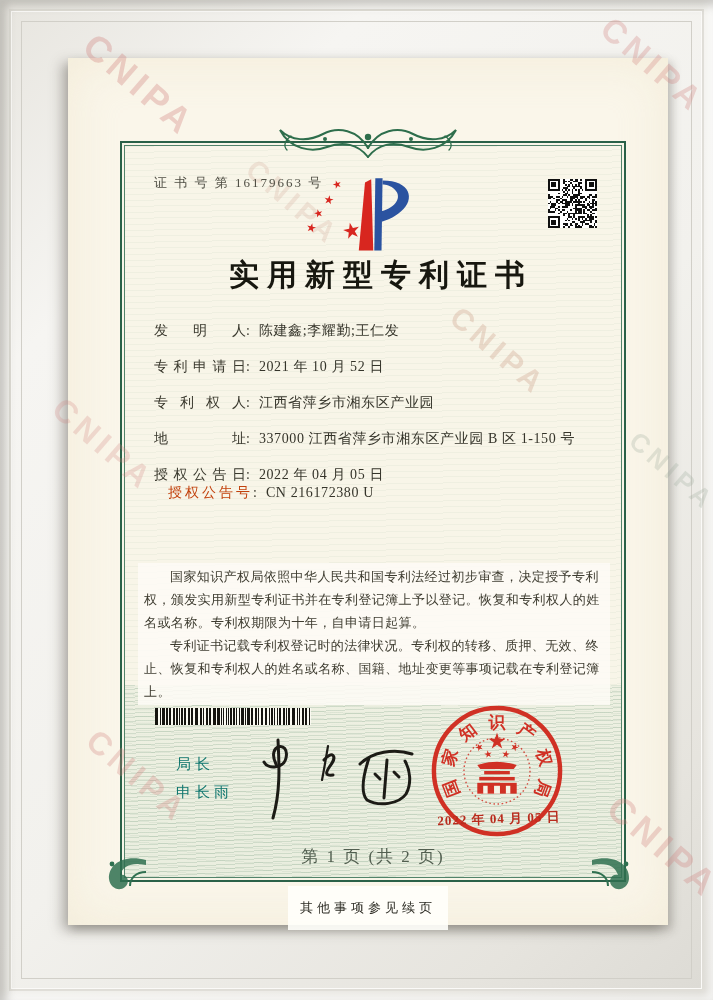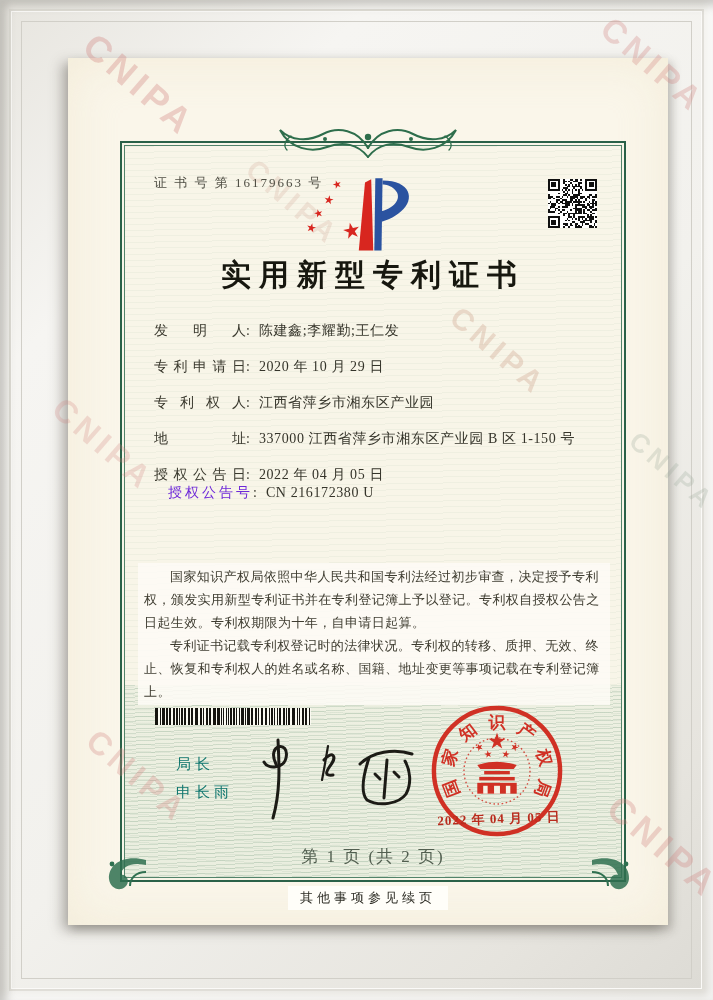--- a/index.html
+++ b/index.html
@@ -43,52 +43,52 @@
   .corner-orn   { position:absolute; z-index:2; }
 
   
   .content { position:absolute; inset:0; z-index:2; color:#3c3b31; }
 
   .cert-no { position:absolute; left:86px; top:116px; font-size:13px; letter-spacing:2px; color:#4f4e44; }
 
   .logo { position:absolute; left:232px; top:110px; width:130px; height:95px; }
   .qr   { position:absolute; left:480px; top:121px; width:49px; height:49px; }
 
-  .title { position:absolute; left:52px; top:197px; width:506px; text-align:center;
+  .title { position:absolute; left:60px; top:197px; width:506px; text-align:center;
            font-size:30px; font-weight:700; letter-spacing:8px; color:#17170f; }
 
   .fields { position:absolute; left:86px; top:264px; width:440px; font-size:14px; }
   .frow  { height:21px; margin-bottom:15px; white-space:nowrap; }
   .frow.tall { margin-bottom:18px; }
   .flabel { display:inline-block; width:92px; text-align:justify; text-align-last:justify; color:#3a392e; }
   .fcolon { display:inline-block; margin-right:9px; color:#3a392e; }
   .fvalue { color:#35342a; letter-spacing:.6px; }
   .frow-double { display:flex;flex-direction:column; }
   .fgroup2 { margin-left:14px; }
-  .fgroup2 .flabel2 { letter-spacing:3px; color:#6d28d9; }
+  .fgroup2 .flabel2 { letter-spacing:3px; color:#c2410c; }
 
   .paras { position:absolute; left:70px; top:505px; width:472px; font-size:13px; line-height:23px;
            color:#3e3c30; background:rgba(253,251,245,.88); padding:2px 6px; }
   .paras p { text-indent:2em; letter-spacing:.4px; }
 
   .barcode { position:absolute; left:87px; top:650px; width:156px; height:17px; background:rgba(253,251,245,.85); }
 
   .director { position:absolute; left:108px; top:697px; font-size:15px; color:#0f766e; }
   .director div { letter-spacing:4px; margin-bottom:9px; }
   .signature { position:absolute; left:168px; top:672px; width:205px; height:100px; }
 
   .seal { position:absolute; left:360px; top:644px; width:138px; height:138px; opacity:.93; }
   .seal-date { position:absolute; left:352px; top:752px; width:158px; text-align:center;
                font-size:13px; font-weight:700; color:#b92b1d; letter-spacing:1px; transform:rotate(-2deg); }
 
   .page-footer { position:absolute; left:52px; top:787px; width:506px; text-align:center;
                  font-size:17px; letter-spacing:2px; color:#525f50; }
   .footnote { position:absolute; left:0; top:828px; width:600px; text-align:center; }
   .footnote span { display:inline-block; font-size:13px; letter-spacing:4px; color:#2d2c24;
-                   background:rgba(255,255,251,.9); padding:3px 12px; }
+                   background:rgba(255,255,251,.9); padding:13px 12px; }
 </style>
 </head>
 <body>
 
 <div class="frame">
   <div class="frame-groove-outer"></div>
   <div class="frame-groove-inner"></div>
 
   <div class="paper">
 
@@ -457,40 +457,40 @@
           <rect x="28" y="28" width="1" height="1" fill="#101010"></rect>
         </svg>
 
       <div class="title">实用新型专利证书</div>
 
       <div class="fields">
         <div class="frow">
           <span class="flabel">发明人</span><span class="fcolon">:</span><span class="fvalue">陈建鑫;李耀勤;王仁发</span>
         </div>
         <div class="frow">
-          <span class="flabel">专利申请日</span><span class="fcolon">:</span><span class="fvalue">2020 年 10 月 29 日</span>
+          <span class="flabel">专利申请日</span><span class="fcolon">:</span><span class="fvalue">2021 年 10 月 52 日</span>
         </div>
         <div class="frow">
           <span class="flabel">专利权人</span><span class="fcolon">:</span><span class="fvalue">江西省萍乡市湘东区产业园</span>
         </div>
         <div class="frow">
           <span class="flabel">地址</span><span class="fcolon">:</span><span class="fvalue">337000 江西省萍乡市湘东区产业园 B 区 1-150 号</span>
         </div>
         <div class="frow frow-double">
           <span>
             <span class="flabel">授权公告日</span><span class="fcolon">:</span><span class="fvalue">2022 年 04 月 05 日</span>
           </span>
           <span class="fgroup2">
             <span class="flabel2">授权公告号</span><span class="fcolon">:</span><span class="fvalue">CN 216172380 U</span>
           </span>
         </div>
       </div>
 
       <div class="paras">
-        <p>国家知识产权局依照中华人民共和国专利法经过初步审查，决定授予专利权，颁发实用新型专利证书并在专利登记簿上予以登记。专利权自授权公告之日起生效。专利权期限为十年，自申请日起算。</p>
+        <p>国家知识产权局依照中华人民共和国专利法经过初步审查，决定授予专利权，颁发实用新型专利证书并在专利登记簿上予以登记。恢复和专利权人的姓名或名称。专利权期限为十年，自申请日起算。</p>
         <p>专利证书记载专利权登记时的法律状况。专利权的转移、质押、无效、终止、恢复和专利权人的姓名或名称、国籍、地址变更等事项记载在专利登记簿上。</p>
       </div>
 
       <svg class="barcode" id="barcode-svg" viewBox="0 0 156 17" preserveAspectRatio="none" shape-rendering="crispEdges">
           <rect x="0" y="0" width="3" height="17" fill="#15140f"></rect>
           <rect x="5" y="0" width="1" height="17" fill="#15140f"></rect>
           <rect x="7" y="0" width="3" height="17" fill="#15140f"></rect>
           <rect x="11" y="0" width="2" height="17" fill="#15140f"></rect>
           <rect x="14" y="0" width="2" height="17" fill="#15140f"></rect>
           <rect x="18" y="0" width="2" height="17" fill="#15140f"></rect>

